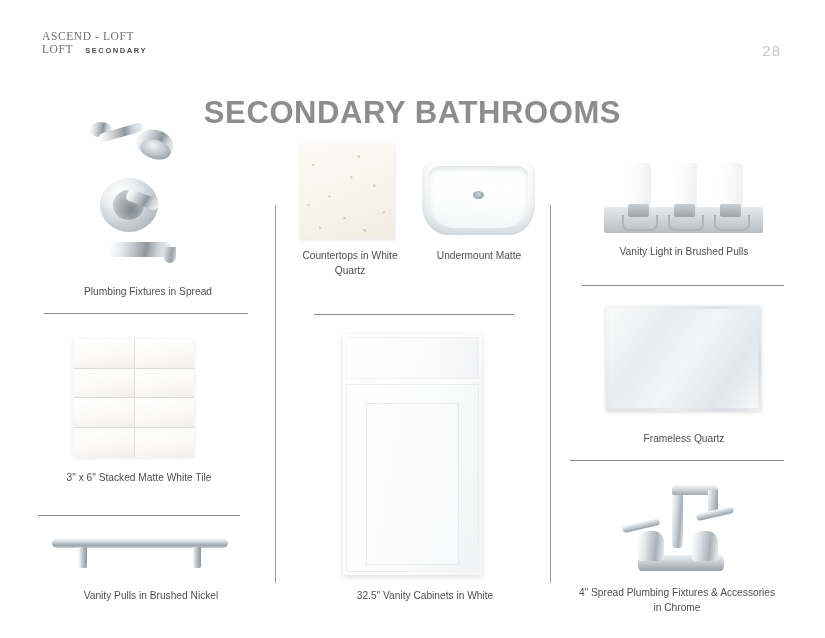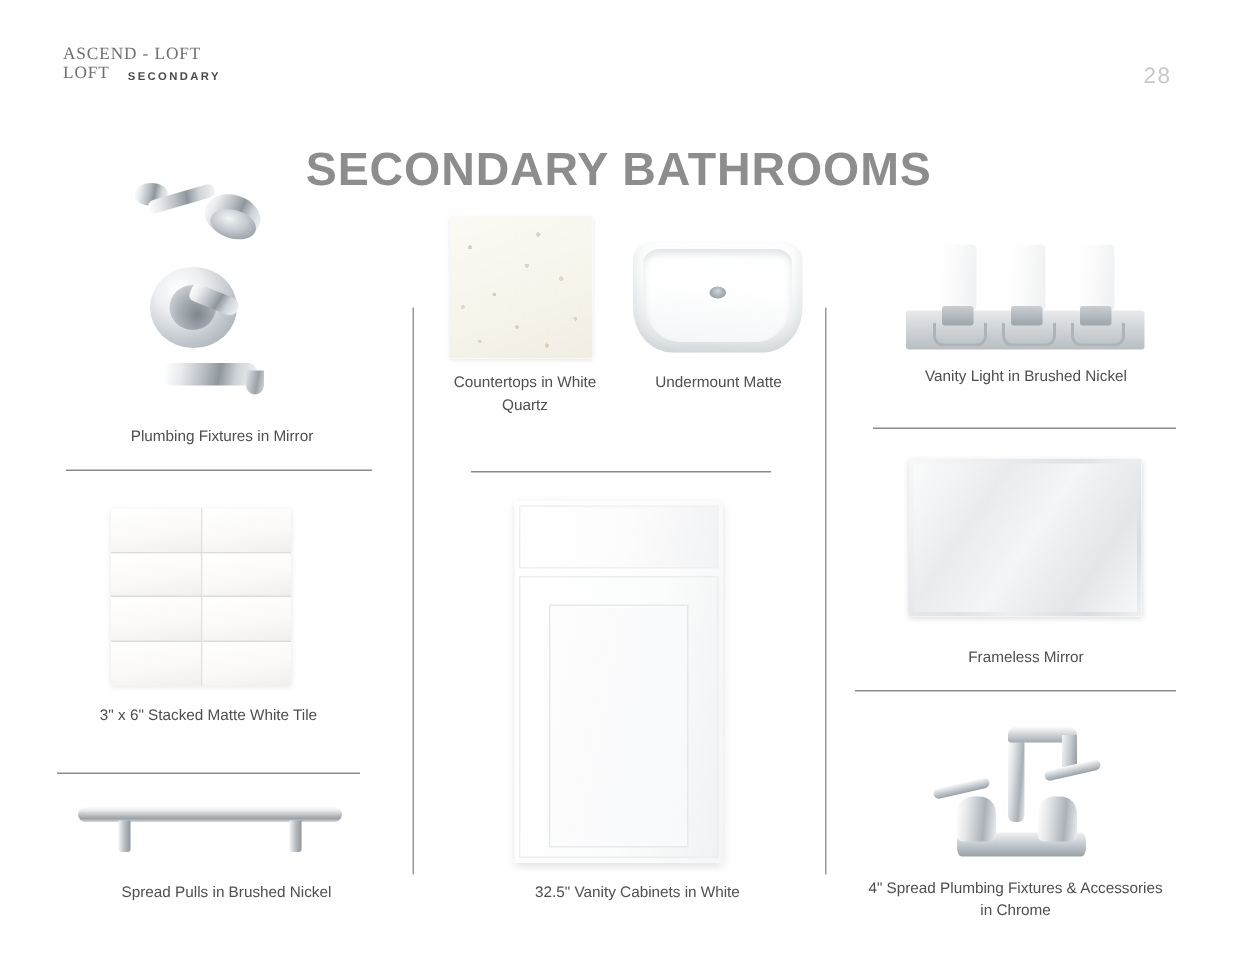--- a/index.html
+++ b/index.html
@@ -337,21 +337,21 @@
   <div id="showerarm" class="chrome-grad"></div>
   <div id="showerhead" class="chrome-grad"></div>
   <div id="showerface"></div>
   <div id="valve-escutcheon"></div>
   <div id="valve-inner"></div>
   <div id="valve-handle" class="chrome-grad"></div>
   <div id="tub-spout" class="chrome-grad"></div>
   <div id="tub-spout-tip"></div>
 </div>
 
-<div class="caption" style="left:38px; top:285px; width:220px;">Plumbing Fixtures in Mirror</div>
+<div class="caption" style="left:38px; top:285px; width:220px;">Plumbing Fixtures in Spread</div>
 <div class="hrule" style="left:44px; top:313px; width:204px;"></div>
 
 <div class="prod" id="img-tile">
   <div class="tile-row">
     <div class="tile-unit"></div>
     <div class="tile-unit"></div>
   </div>
   <div class="tile-row">
     <div class="tile-unit"></div>
     <div class="tile-unit"></div>
@@ -368,21 +368,21 @@
 
 <div class="caption" style="left:44px; top:471px; width:190px;">3" x 6" Stacked Matte White Tile</div>
 <div class="hrule" style="left:38px; top:515px; width:202px;"></div>
 
 <div class="prod" id="img-pull">
   <div id="pull-bar"></div>
   <div class="pull-post" id="pull-post-l"></div>
   <div class="pull-post" id="pull-post-r"></div>
 </div>
 
-<div class="caption" style="left:38px; top:589px; width:226px;">Spread Pulls in Brushed Nickel</div>
+<div class="caption" style="left:38px; top:589px; width:226px;">Vanity Pulls in Brushed Nickel</div>
 
 <div class="prod" id="img-quartz"></div>
 
 <div class="caption" style="left:300px; top:249px; width:100px;">Countertops in White Quartz</div>
 
 <div class="prod" id="img-sink">
   <div id="sink-body"></div>
   <div id="sink-rim"></div>
   <div id="sink-drain"></div>
 </div>
@@ -406,28 +406,28 @@
   <div class="vl-shade" id="vl-shade-2"></div>
   <div class="vl-shade" id="vl-shade-3"></div>
   <div class="vl-socket" id="vl-socket-1"></div>
   <div class="vl-socket" id="vl-socket-2"></div>
   <div class="vl-socket" id="vl-socket-3"></div>
   <div class="vl-arm" id="vl-arm-1"></div>
   <div class="vl-arm" id="vl-arm-2"></div>
   <div class="vl-arm" id="vl-arm-3"></div>
 </div>
 
-<div class="caption" style="left:596px; top:245px; width:176px;">Vanity Light in Brushed Nickel</div>
+<div class="caption" style="left:596px; top:245px; width:176px;">Vanity Light in Brushed Pulls</div>
 <div class="hrule" style="left:582px; top:285px; width:202px;"></div>
 
 <div class="prod" id="img-mirror">
   <div id="mirror-inner"></div>
 </div>
 
-<div class="caption" style="left:596px; top:432px; width:176px;">Frameless Mirror</div>
+<div class="caption" style="left:596px; top:432px; width:176px;">Frameless Quartz</div>
 <div class="hrule" style="left:570px; top:460px; width:214px;"></div>
 
 <div class="prod" id="img-faucet">
   <div id="fct-deck"></div>
   <div class="fct-base" id="fct-base-l"></div>
   <div class="fct-base" id="fct-base-r"></div>
   <div id="fct-spout-riser"></div>
   <div id="fct-spout-top"></div>
   <div id="fct-spout-down"></div>
   <div class="fct-handle" id="fct-handle-l"></div>

